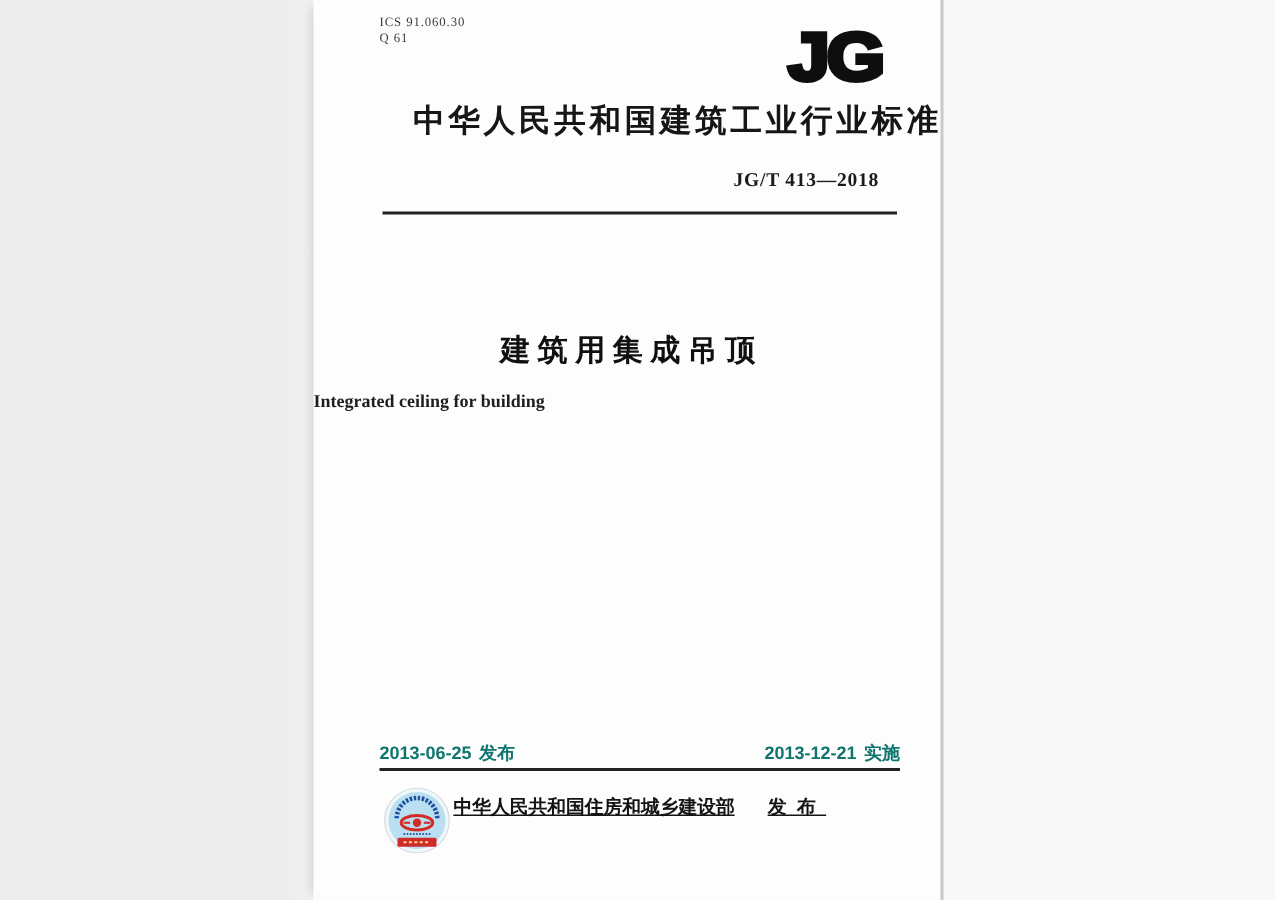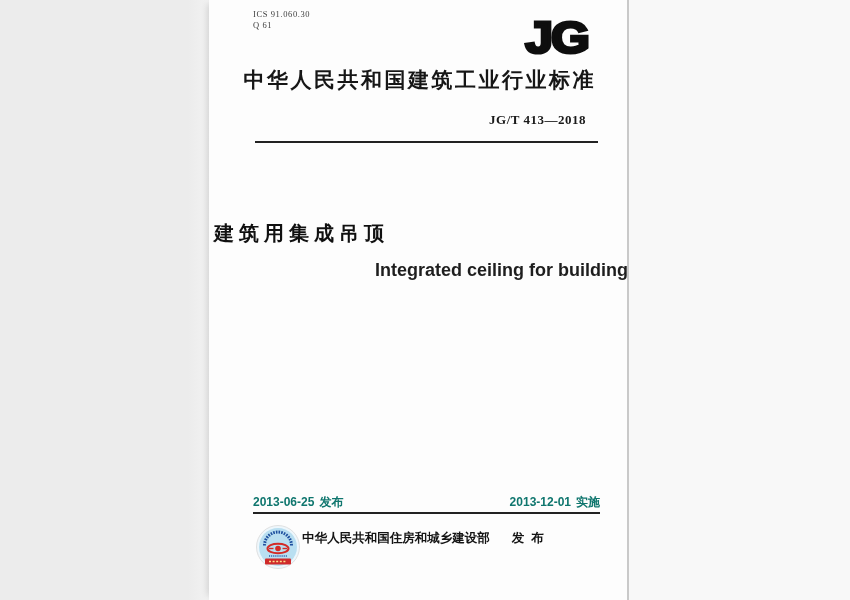--- a/index.html
+++ b/index.html
@@ -33,55 +33,55 @@
   }
   .ics-block div{position:static;}
   .jg-logo{
     right:40px;top:18px;
     font-size:50px;line-height:44px;font-weight:bold;
     color:#0e0e0e;-webkit-text-stroke:3.5px #0e0e0e;
     letter-spacing:-2px;
     transform:scaleY(0.9);transform-origin:top right;
   }
   .standard-name{
-    left:0;right:0;top:66px;text-align:center;
+    left:0;right:0;top:66px;text-align:right;
     font-size:21px;font-weight:bold;letter-spacing:2.5px;text-indent:2.5px;
     color:#161616;
   }
   .standard-number{
     right:42px;top:112px;
     font-family:"Liberation Serif", serif;
     font-size:13px;font-weight:bold;letter-spacing:0.5px;color:#1a1a1a;
   }
   .rule-top{left:46px;right:30px;top:141px;height:2px;background:#222;}
   .doc-title{
-    left:0;right:0;top:220px;
+    left:0;right:0;top:220px;text-align:center;
     font-size:20px;font-weight:bold;letter-spacing:5px;text-indent:5px;
     color:#101010;
   }
   .doc-title-en{
-    left:0;right:0;top:260px;text-align:right;
-    font-family:Liberation Sans, sans-serif;
-    font-size:18px;font-weight:bold;color:#1e1e1e;
+    left:0;right:0;top:260px;text-align:left;
+    font-family:Liberation Serif, serif;
+    font-size:12px;font-weight:bold;color:#1e1e1e;
   }
   .dates-row{
     left:44px;right:28px;top:494px;
     display:flex;justify-content:space-between;
     font-size:12px;font-weight:bold;color:#0f766e;
   }
   .dates-row *{position:static;}
   .date-label{margin-left:5px;}
   .rule-bottom{left:44px;right:28px;top:512px;height:2px;background:#222;}
   .seal{left:47px;top:524px;width:44px;height:46px;}
   .publisher-row{
     left:44px;right:28px;top:530px;
     display:flex;justify-content:center;gap:22px;
     font-size:12.5px;font-weight:bold;color:#141414;
   }
-  .publisher-row *{position:static;}
+  .publisher-row *{position:static;text-decoration:underline;}
   .publish-label{letter-spacing:7px;}
 </style>
 </head>
 <body>
 
 <div class="backdrop-left"></div>
 <div class="backdrop-right"></div>
 
 <div class="page">
 
@@ -100,21 +100,21 @@
 
   <div class="doc-title">建筑用集成吊顶</div>
 
   <div class="doc-title-en">Integrated ceiling for building</div>
 
   <div class="dates-row">
     <span>
       <span>2013-06-25</span><span class="date-label">发布</span>
     </span>
     <span>
-      <span>2013-12-01</span><span class="date-label">实施</span>
+      <span>2013-12-21</span><span class="date-label">实施</span>
     </span>
   </div>
 
   <div class="rule-bottom"></div>
 
   <svg class="seal" viewBox="0 0 44 46" xmlns="http://www.w3.org/2000/svg">
     <circle cx="22" cy="23" r="21.5" fill="#eef7fc" stroke="#d9d9d9" stroke-width="0.8"></circle>
     <circle cx="22" cy="23" r="19" fill="#b9dff1"></circle>
     <path d="M 8.5,21.5 A 13.5,13.5 0 0 1 35.5,21.5" fill="none" stroke="#1d4f9e" stroke-width="3" stroke-dasharray="1.6 1.1"></path>
     <ellipse cx="22" cy="24.5" rx="10.5" ry="4.8" fill="none" stroke="#d42b26" stroke-width="2"></ellipse>

